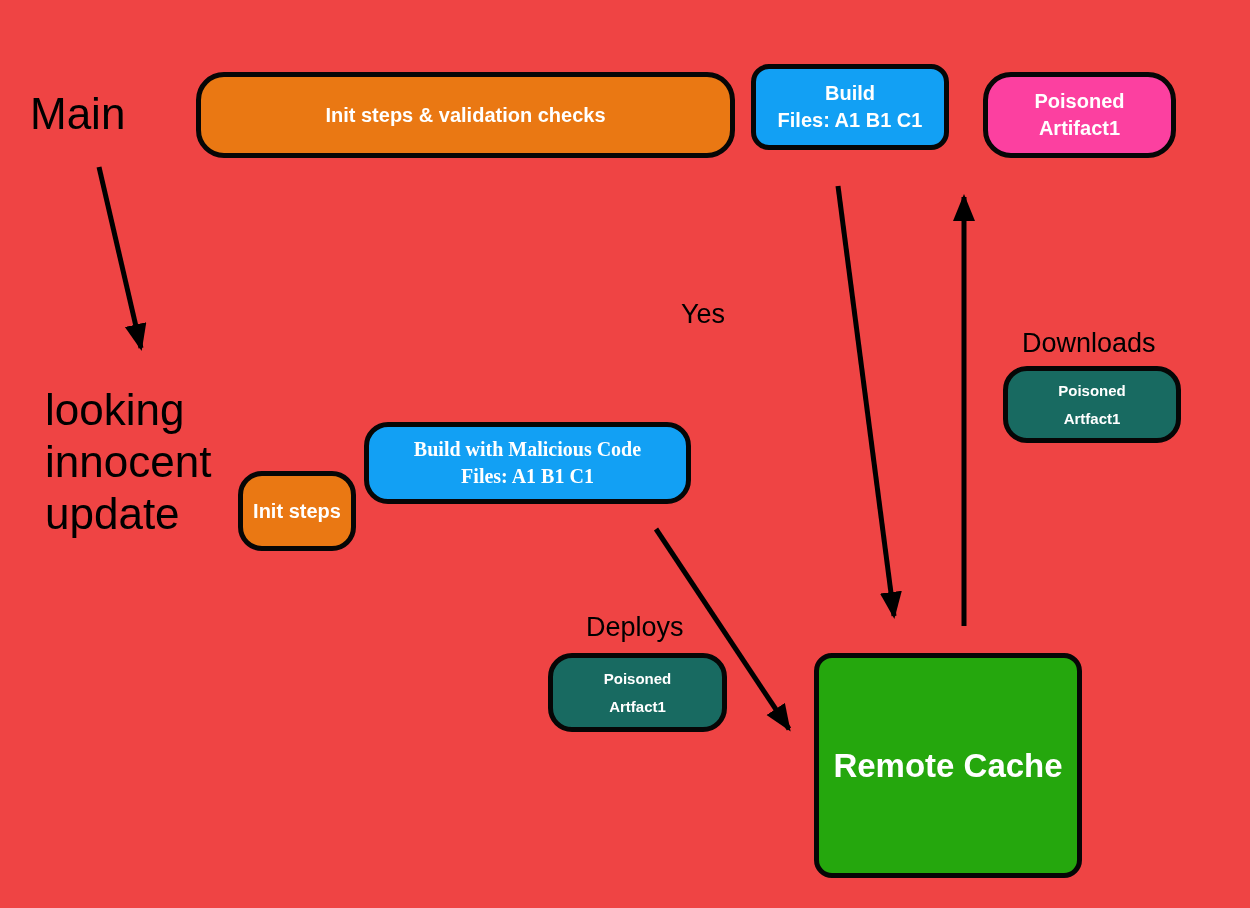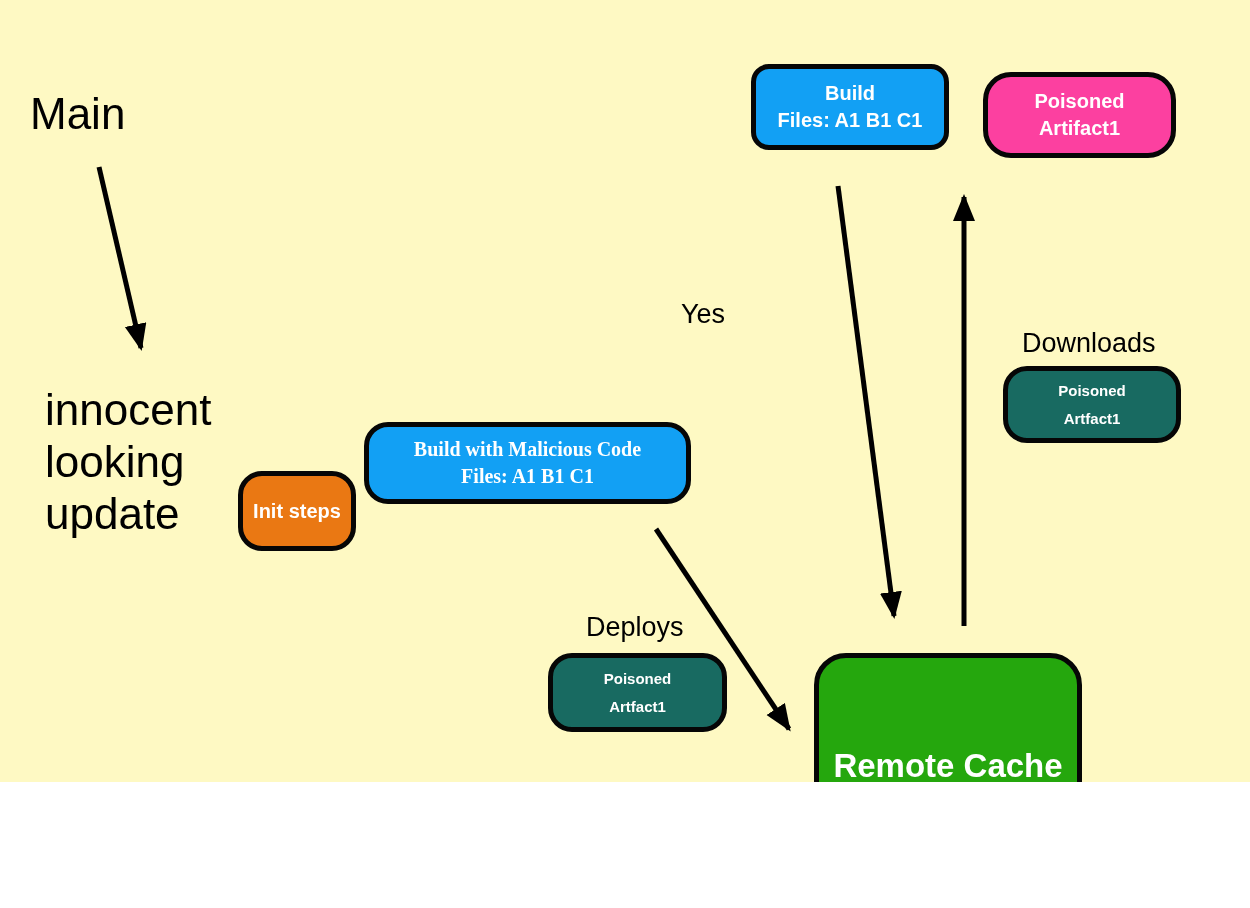--- a/index.html
+++ b/index.html
@@ -4,40 +4,40 @@
 <style>
   html, body {
     margin: 0;
     padding: 0;
     background: #ffffff;
     font-family: "Liberation Sans", sans-serif;
   }
   #canvas {
     position: relative;
     width: 1250px;
-    height: 782px;
-    background: #fef9c3;
+    height: 908px;
+    background: #ef4444;
     overflow: hidden;
   }
   .node {
     position: absolute;
     box-sizing: border-box;
     border: 5px solid #060606;
     display: flex;
     flex-direction: column;
     align-items: center;
     justify-content: center;
     color: #ffffff;
     font-weight: bold;
     text-align: center;
   }
   .node span { display: block; }
   .r-lg { border-radius: 28px; }
   .r-md { border-radius: 24px; }
-  .r-xl { border-radius: 32px; }
+  .r-xl { border-radius: 18px; }
   .fs-node { font-size: 20px; line-height: 27px; }
   .fs-cache { font-size: 33px; line-height: 38px; }
   .fs-teal { font-size: 15px; line-height: 28px; }
   .label {
     position: absolute;
     color: #000000;
     font-weight: normal;
   }
   .fs-big { font-size: 44px; line-height: 52px; }
   .fs-ann { font-size: 27px; line-height: 34px; }
@@ -61,33 +61,36 @@
     </defs>
     <line x1="99" y1="167" x2="141" y2="348" stroke="#000000" stroke-width="5" marker-end="url(#ah)"></line>
     <line x1="838" y1="186" x2="894" y2="616" stroke="#000000" stroke-width="5" marker-end="url(#ah)"></line>
     <line x1="964" y1="626" x2="964" y2="197" stroke="#000000" stroke-width="5" marker-end="url(#ah)"></line>
     <line x1="656" y1="529" x2="789" y2="729" stroke="#000000" stroke-width="5" marker-end="url(#ah)"></line>
   </svg>
 
   <div class="label fs-big" style="left:30px; top:88px;">Main</div>
 
   <div class="label fs-big" style="left:45px; top:384px;">
+    <span style="display:block">looking</span>
     <span>innocent</span>
-    <span style="display:block">looking</span>
     <span style="display:block">update</span>
   </div>
 
   <div class="label fs-ann" style="left:681px; top:297px;">
     <span style="display:block">Yes</span>
   </div>
 
   <div class="label fs-ann" style="left:1022px; top:326px;">Downloads</div>
 
   <div class="label fs-ann" style="left:586px; top:610px;">Deploys</div>
 
+  <div class="node r-lg fs-node" style="left: 196px; top: 72px; width: 539px; height: 86px; background: rgb(234, 120, 19);">
+    <span>Init steps &amp; validation checks</span>
+  </div>
 
   <div class="node r-lg fs-node" style="left: 751px; top: 64px; width: 198px; height: 86px; background: rgb(18, 160, 244); border-radius: 18px;">
     <span>Build</span>
     <span>Files: A1 B1 C1</span>
   </div>
 
   <div class="node r-lg fs-node" style="left: 983px; top: 72px; width: 193px; height: 86px; background: rgb(252, 64, 160);">
     <span>Poisoned</span>
     <span>Artifact1</span>
   </div>

